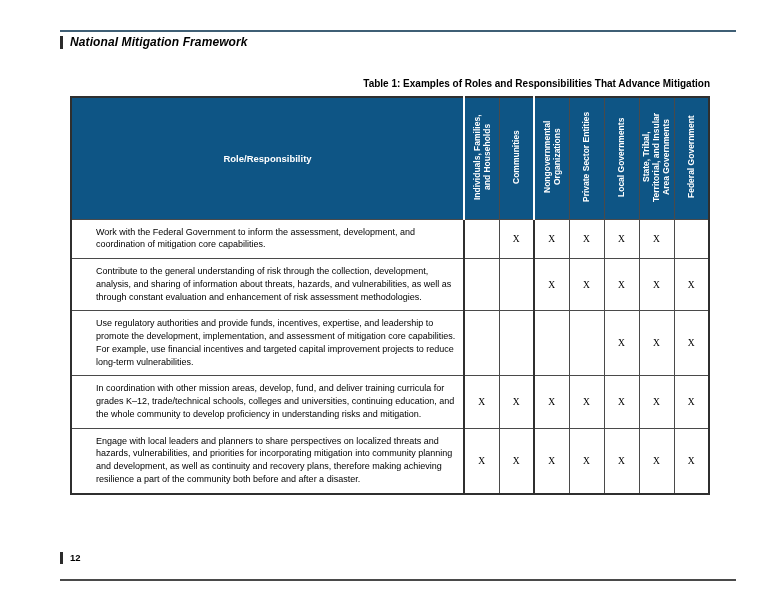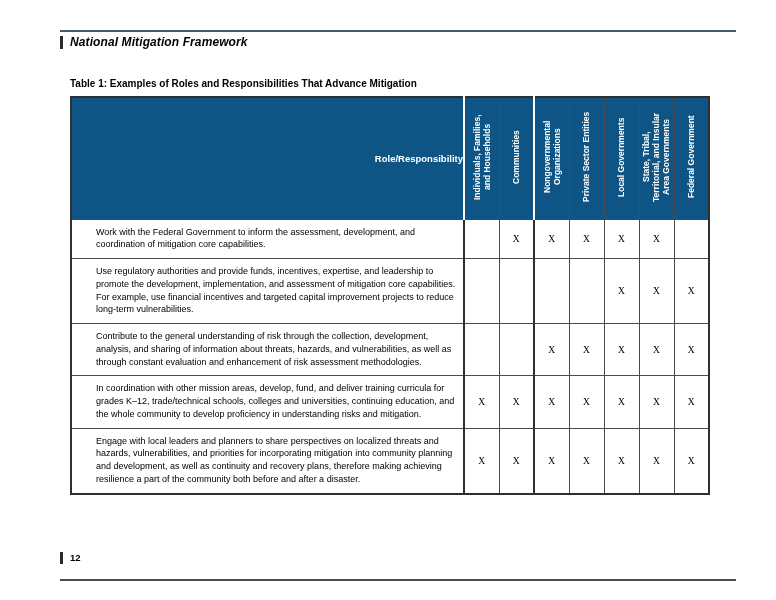--- a/index.html
+++ b/index.html
@@ -52,21 +52,21 @@
     letter-spacing: 0.1px;
     color: #000;
   }
 
   
   .table-caption {
     position: absolute;
     left: 70px;
     top: 78px;
     width: 640px;
-    text-align: left;
+    text-align: right;
     font-size: 10px;
     font-weight: bold;
   }
 
   
   .table-wrap {
     position: absolute;
     left: 70px;
     top: 96px;
     width: 640px;
@@ -88,21 +88,21 @@
   }
 
   thead th {
     background: #0e5585;
     color: #ffffff;
     height: 122px;
     box-sizing: border-box;
     border-color: #0e5585;
   }
   thead th.role-head {
-    text-align: right;
+    text-align: center;
     font-size: 9.5px;
     font-weight: bold;
     border-right: 2px solid #ffffff;
   }
   thead th.rot {
     width: 35px;
     position: relative;
   }
   .rot-inner {
     writing-mode: vertical-rl;
@@ -228,35 +228,35 @@
             <td class="role-cell">Work with the Federal Government to inform the assessment, development, and coordination of mitigation core capabilities.</td>
             <td class="mark"></td>
             <td class="mark sep-thick">X</td>
             <td class="mark">X</td>
             <td class="mark">X</td>
             <td class="mark">X</td>
             <td class="mark">X</td>
             <td class="mark"></td>
           </tr>
           <tr>
+            <td class="role-cell">Contribute to the general understanding of risk through the collection, development, analysis, and sharing of information about threats, hazards, and vulnerabilities, as well as through constant evaluation and enhancement of risk assessment methodologies.</td>
+            <td class="mark"></td>
+            <td class="mark sep-thick"></td>
+            <td class="mark">X</td>
+            <td class="mark">X</td>
+            <td class="mark">X</td>
+            <td class="mark">X</td>
+            <td class="mark">X</td>
+          </tr>
+          <tr>
             <td class="role-cell">Use regulatory authorities and provide funds, incentives, expertise, and leadership to promote the development, implementation, and assessment of mitigation core capabilities. For example, use financial incentives and targeted capital improvement projects to reduce long-term vulnerabilities.</td>
             <td class="mark"></td>
             <td class="mark sep-thick"></td>
             <td class="mark"></td>
             <td class="mark"></td>
-            <td class="mark">X</td>
-            <td class="mark">X</td>
-            <td class="mark">X</td>
-          </tr>
-          <tr>
-            <td class="role-cell">Contribute to the general understanding of risk through the collection, development, analysis, and sharing of information about threats, hazards, and vulnerabilities, as well as through constant evaluation and enhancement of risk assessment methodologies.</td>
-            <td class="mark"></td>
-            <td class="mark sep-thick"></td>
-            <td class="mark">X</td>
-            <td class="mark">X</td>
             <td class="mark">X</td>
             <td class="mark">X</td>
             <td class="mark">X</td>
           </tr>
           <tr>
             <td class="role-cell">In coordination with other mission areas, develop, fund, and deliver training curricula for grades K–12, trade/technical schools, colleges and universities, continuing education, and the whole community to develop proficiency in understanding risks and mitigation.</td>
             <td class="mark">X</td>
             <td class="mark sep-thick">X</td>
             <td class="mark">X</td>
             <td class="mark">X</td>

